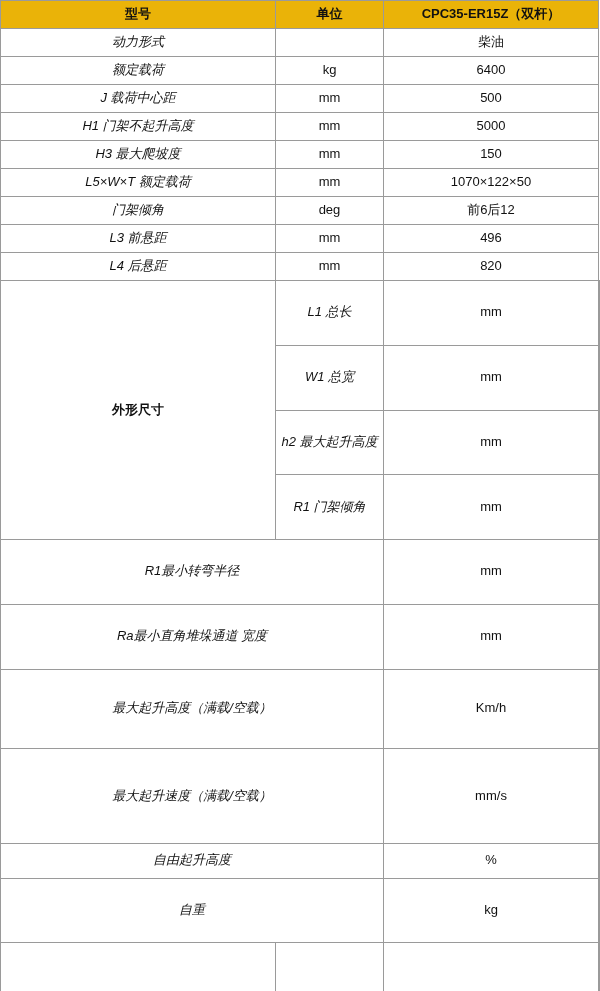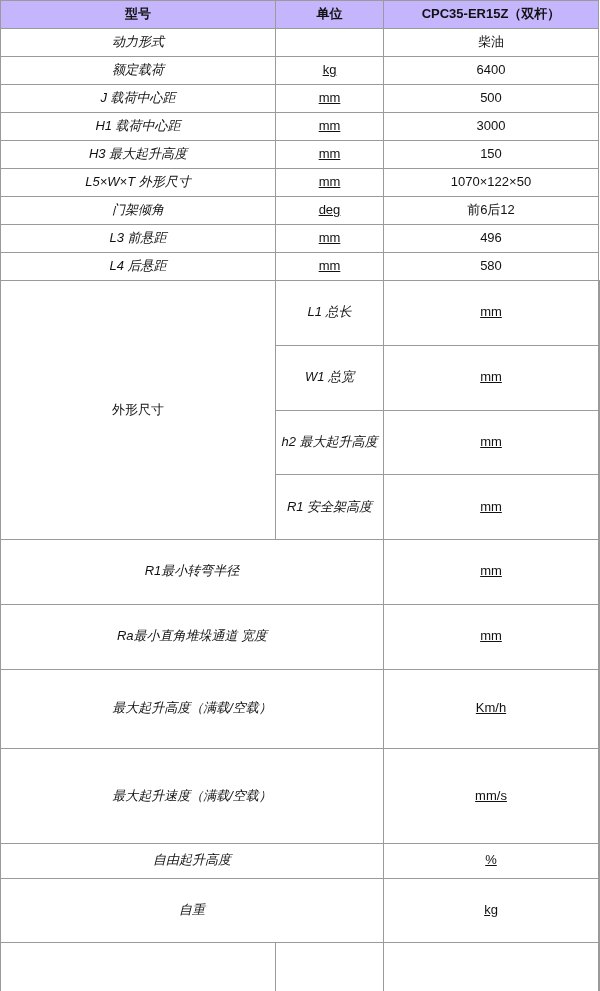--- a/index.html
+++ b/index.html
@@ -23,42 +23,41 @@
     text-align: center;
     vertical-align: middle;
     font-size: 13px;
     line-height: 1.15;
     padding: 2px 1px;
     height: 28px;
     box-sizing: border-box;
     word-break: break-all;
   }
   .hdr td {
-    background: #c4b5fd;
+    background: #eab308;
     font-weight: bold;
     font-size: 14px;
   }
   .label-cell {
     font-weight: normal;
     font-style: italic;
   }
   .group-cell {
     font-weight: normal;
   }
   .unit-cell {
     font-size: 13px;
-    text-decoration: underline;
   }
   .val-cell {
     font-size: 13px;
   }
   .c-name { width: 275px; }
   .c-unit { width: 108px; }
   .c-val  { width: 215px; }
-  .sub-a { width: 80px; }
+  .sub-a { width: 80px; font-weight: bold; }
   .sub-b { width: 195px; }
   .sub-c { width: 115px; }
   .sub-f { width: 120px; }
 </style>
 </head>
 <body>
 
 <table id="spec-table">
   <colgroup>
     <col class="c-name">
@@ -82,68 +81,68 @@
       <td class="label-cell">额定载荷</td>
       <td class="unit-cell">kg</td>
       <td class="val-cell">6400</td>
     </tr>
     <tr>
       <td class="label-cell">J 载荷中心距</td>
       <td class="unit-cell">mm</td>
       <td class="val-cell">500</td>
     </tr>
     <tr>
-      <td class="label-cell">H1 载荷中心距</td>
+      <td class="label-cell">H1 门架不起升高度</td>
       <td class="unit-cell">mm</td>
-      <td class="val-cell">3000</td>
+      <td class="val-cell">5000</td>
     </tr>
     <tr>
-      <td class="label-cell">H3 最大起升高度</td>
+      <td class="label-cell">H3 最大爬坡度</td>
       <td class="unit-cell">mm</td>
       <td class="val-cell">150</td>
     </tr>
     <tr>
-      <td class="label-cell">L5×W×T 外形尺寸</td>
+      <td class="label-cell">L5×W×T 额定载荷</td>
       <td class="unit-cell">mm</td>
       <td class="val-cell">1070×122×50</td>
     </tr>
     <tr>
       <td class="label-cell">门架倾角</td>
       <td class="unit-cell">deg</td>
       <td class="val-cell">前6后12</td>
     </tr>
     <tr>
       <td class="label-cell">L3 前悬距</td>
       <td class="unit-cell">mm</td>
       <td class="val-cell">496</td>
     </tr>
     <tr>
       <td class="label-cell">L4 后悬距</td>
       <td class="unit-cell">mm</td>
-      <td class="val-cell">580</td>
+      <td class="val-cell">820</td>
     </tr>
 
     <tr>
       <td class="group-cell sub-a" rowspan="4">外形尺寸</td>
       <td class="label-cell sub-b">L1 总长</td>
       <td class="unit-cell">mm</td>
       <td class="val-cell">3906</td>
     </tr>
     <tr>
       <td class="label-cell">W1  总宽</td>
       <td class="unit-cell">mm</td>
       <td class="val-cell">1240</td>
     </tr>
     <tr>
       <td class="label-cell">h2 最大起升高度</td>
       <td class="unit-cell">mm</td>
       <td class="val-cell">2170</td>
     </tr>
     <tr>
-      <td class="label-cell">R1 安全架高度</td>
+      <td class="label-cell">R1 门架倾角</td>
       <td class="unit-cell">mm</td>
       <td class="val-cell">2130</td>
     </tr>
 
     <tr>
       <td class="label-cell" colspan="2">R1最小转弯半径</td>
       <td class="unit-cell">mm</td>
       <td class="val-cell">2540</td>
     </tr>
     <tr>

